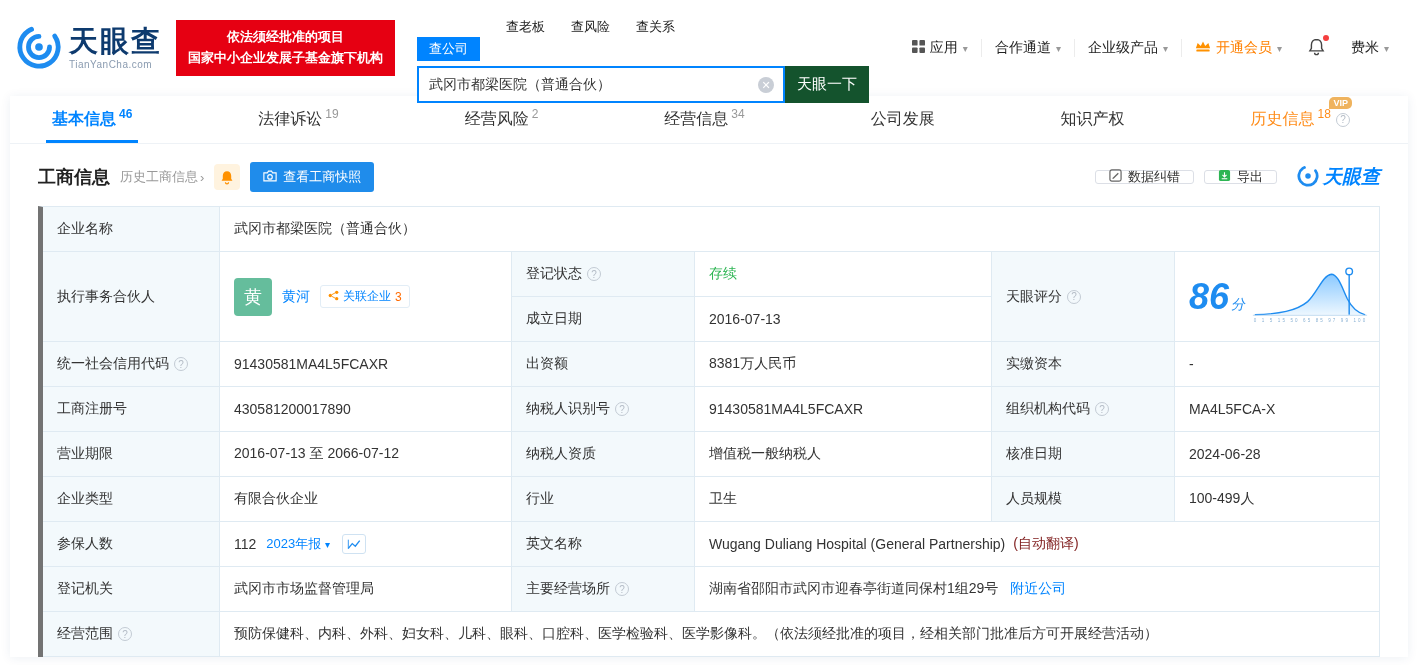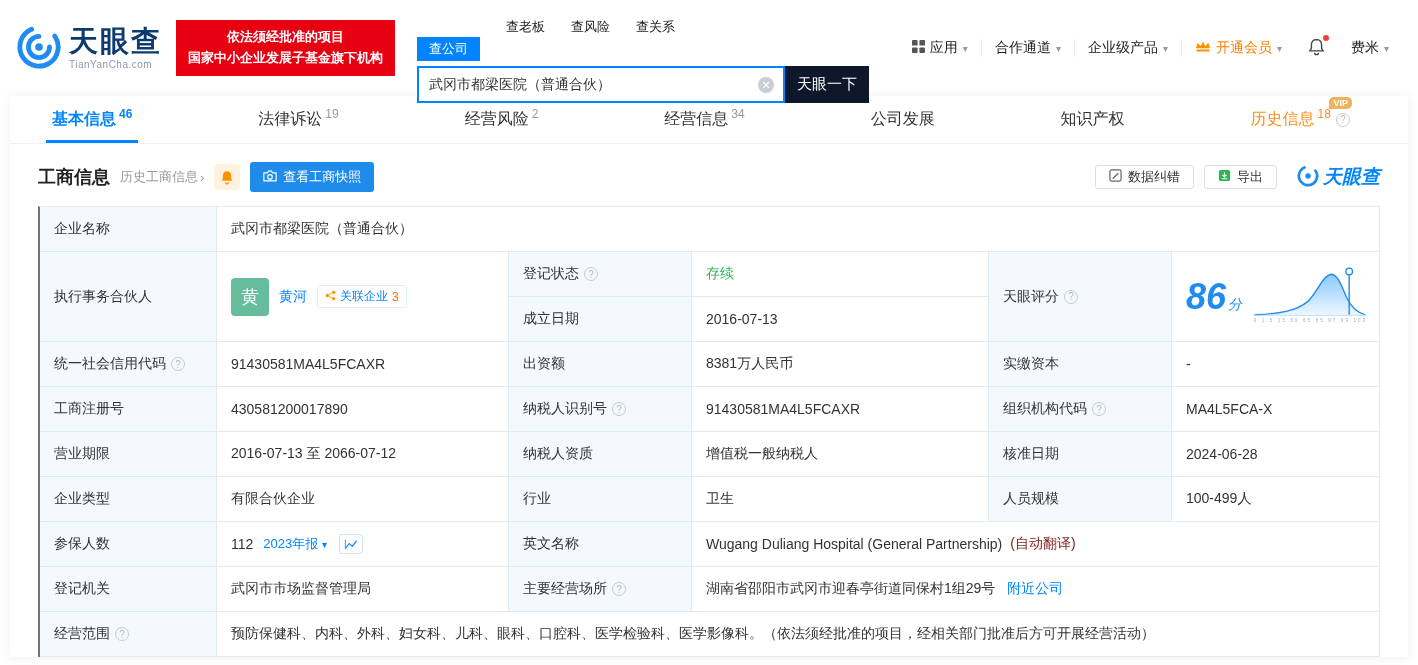--- a/index.html
+++ b/index.html
@@ -19,21 +19,21 @@
   .search-tabs { display:flex; align-items:center; gap:26px; font-size:13px; margin-bottom:5px; }
   .stab { color:#222; cursor:pointer; padding:3px 0; }
   .stab.active { background:#0084ff; color:#fff; padding:3px 12px;margin-top:44px; }
   .search-row { display:flex; }
   .search-box { position:relative; width:368px; height:37px; border:2px solid #0084ff; background:#fff;
                 display:flex; align-items:center; }
   .search-box input { border:none; outline:none; flex:1; font-size:14px; color:#333; padding:0 30px 0 10px;
                       font-family:inherit; background:transparent; }
   .clear-btn { position:absolute; right:9px; width:16px; height:16px; border-radius:50%; background:#c9ced6;
                color:#fff; font-size:11px; line-height:16px; text-align:center; cursor:pointer; }
-  .search-btn { width:84px; height:37px; background:#0f172a; color:#fff; border:none; font-size:15px;
+  .search-btn { width:84px; height:37px; background:#14532d; color:#fff; border:none; font-size:15px;
                 cursor:pointer; font-family:inherit; }
   .topnav { margin-left:auto; display:flex; align-items:center; font-size:14px; color:#222; white-space:nowrap; }
   .nav-item { display:flex; align-items:center; gap:5px; padding:0 13px; cursor:pointer; }
   .nav-item.divided { border-left:1px solid #ececec; }
   .caret { font-size:10px; color:#999; }
   .nav-vip { color:#ff8000; }
   .bell-wrap { position:relative; padding:0 13px; cursor:pointer; }
   .red-dot { position:absolute; top:-3px; right:9px; width:6px; height:6px; background:#f53f3f; border-radius:50%; }
   
   .main-card { margin:0 10px; box-shadow:0 1px 10px rgba(20,60,110,0.08); background:#fff; }
@@ -52,27 +52,27 @@
        border:1px solid #c3cbd4; color:#b4bcc6; border-radius:50%; font-size:10px; cursor:pointer; flex:none; }
   
   .section-head { display:flex; align-items:center; gap:10px; padding:18px 28px 14px; }
   .section-title { font-size:18px; font-weight:bold; color:#222; margin:0; }
   .hist-link { font-size:13px; color:#999; cursor:pointer; display:flex; align-items:center; gap:2px; }
   .bell-chip { width:26px; height:26px; background:#fff3df; border-radius:4px; display:flex; align-items:center;
                justify-content:center; cursor:pointer; }
   .snapshot-btn { display:flex; align-items:center; gap:6px; background:#1f8ceb; color:#fff; border:none;
                   height:30px; padding:0 13px; border-radius:3px; font-size:13px; cursor:pointer; font-family:inherit; }
   .right-actions { margin-left:auto; display:flex; align-items:center; gap:10px; }
-  .action-btn { display:flex; align-items:center; gap:6px; height:24px; padding:0 13px; background:#fff;
+  .action-btn { display:flex; align-items:center; gap:6px; height:14px; padding:0 13px; background:#fff;
                 border:1px solid #dcdfe6; border-radius:3px; font-size:13px; color:#333; cursor:pointer; font-family:Liberation Sans, sans-serif; }
   .wm { display:flex; align-items:center; gap:4px; margin-left:10px; }
   .wm-text { color:#0084ff; font-size:19px; font-weight:bold; font-style:italic; }
   
   .info-table { margin:0 28px 22px; display:grid; grid-template-columns:177px 292px 183px 297px 183px 1fr;
-                grid-auto-rows:45px; border-top:1px solid #dfeaf2; border-left:2px solid #737373; font-size:14px; }
+                grid-auto-rows:45px; border-top:1px solid #dfeaf2; border-left:5px solid #737373; font-size:14px; }
   .cell { display:flex; align-items:center; padding:0 14px; border-right:1px solid #dfeaf2;
           border-bottom:1px solid #dfeaf2; background:#fff; overflow:hidden; white-space:nowrap; }
   .cell.label { background:#f3f9fc; color:#333; }
   .rs2 { grid-row:span 2; }
   .cs3 { grid-column:span 3; }
   .cs5 { grid-column:span 5; }
   .blue { color:#0084ff; cursor:pointer; }
   .green { color:#2db553; }
   .gray { color:#7f1d1d; }
   .avatar { width:38px; height:38px; background:#65bd9c; color:#fff; border-radius:4px; display:flex; flex:none;

